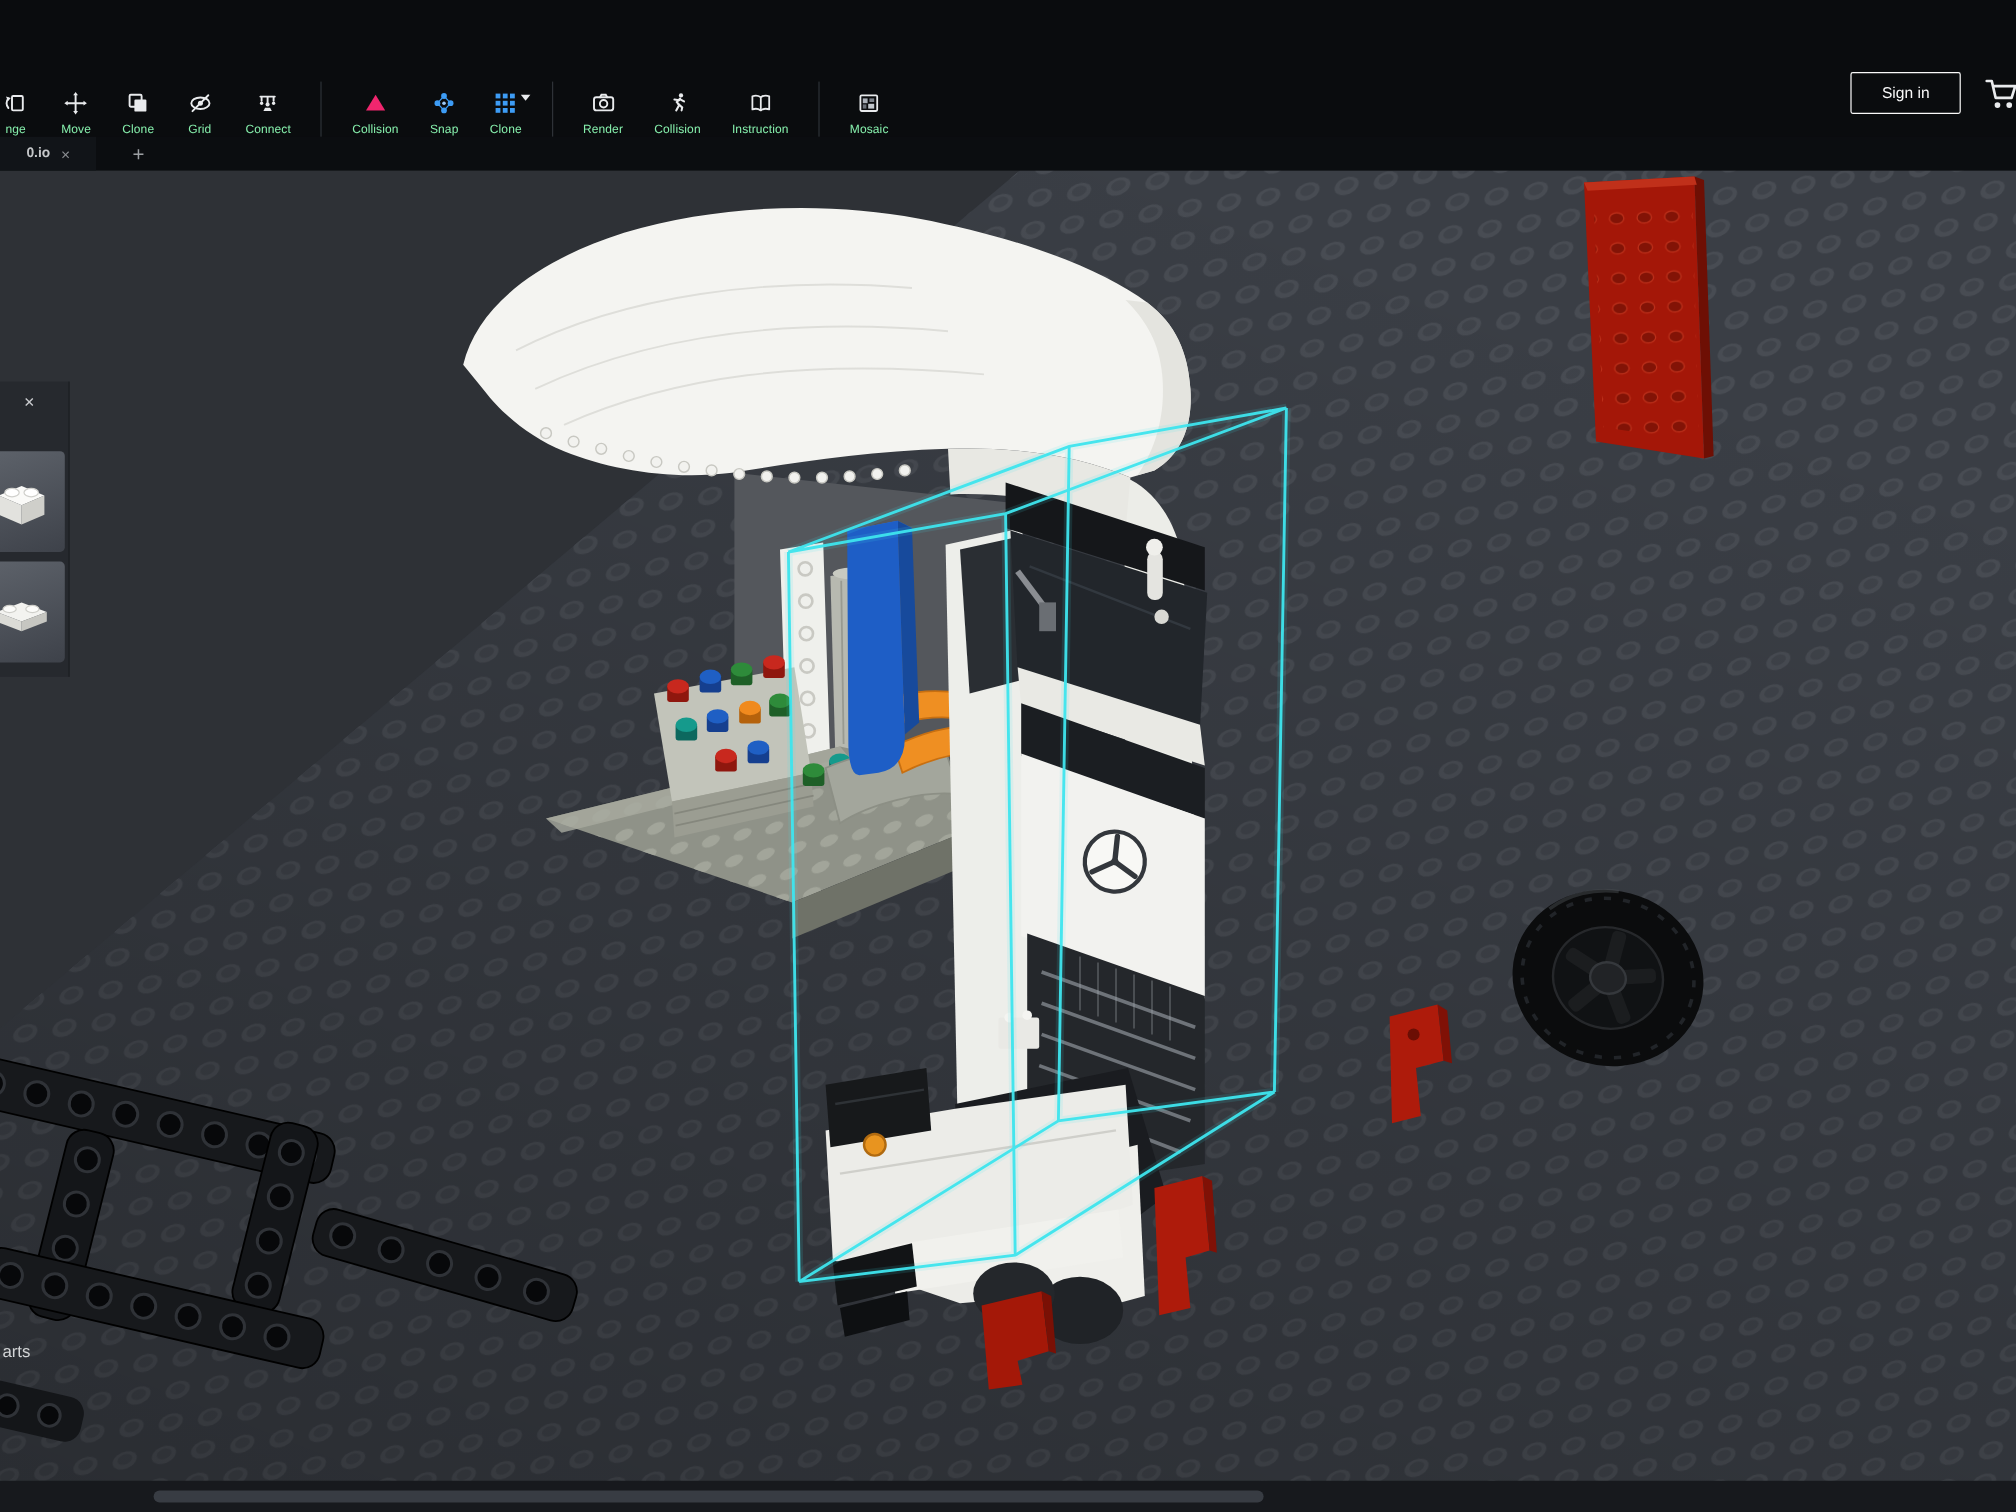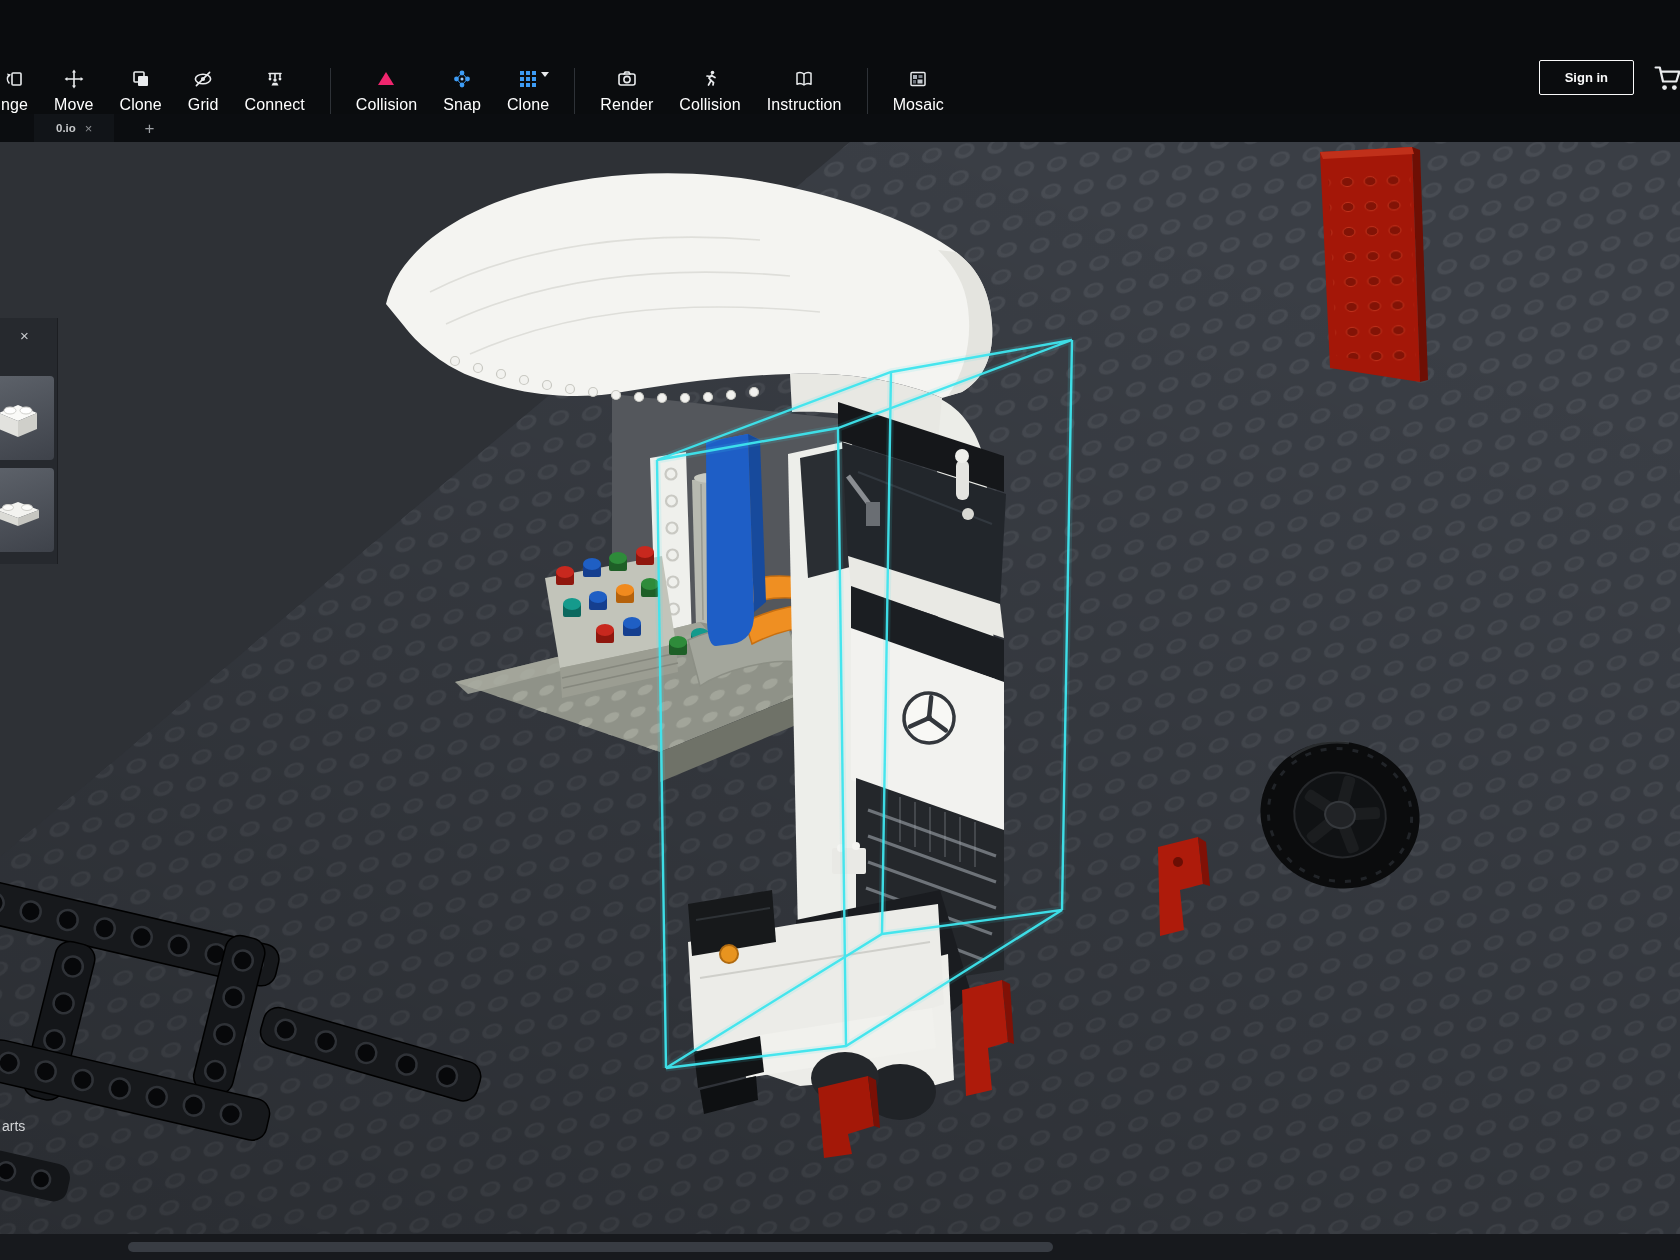--- a/index.html
+++ b/index.html
@@ -5,32 +5,32 @@
   html,body{margin:0;padding:0;background:#000;}
   .app{position:relative;width:1680px;height:1260px;overflow:hidden;background:#0A0C0E;
        font-family:"Liberation Sans",sans-serif;-webkit-font-smoothing:antialiased;}
 
   
   .topbar{position:absolute;top:0;left:0;right:0;height:114px;background:#0A0C0E;z-index:20;
           display:flex;align-items:flex-end;padding-bottom:12px;}
   .tools{display:flex;align-items:flex-end;margin-left:-12px;}
   .titem{display:flex;flex-direction:column;align-items:center;gap:6px;padding:0 13px;cursor:pointer;}
   .ticon{width:24px;height:22px;display:flex;align-items:center;justify-content:center;position:relative;}
-  .tlabel{font-size:16px;color:#ffffff;white-space:nowrap;letter-spacing:.1px;}
+  .tlabel{font-size:10px;color:#86efac;white-space:nowrap;letter-spacing:.1px;}
   .sep{width:1px;height:46px;background:#2E3237;margin:0 12px;align-self:flex-end;}
   .caret{position:absolute;right:-9px;top:4px;width:0;height:0;border-left:4px solid transparent;
          border-right:4px solid transparent;border-top:5px solid #E9EBED;}
   .signin{position:absolute;right:46px;top:60px;border:1.5px solid #FAFAFA;border-radius:2px;
-          color:#FAFAFA;font-weight:700;font-size:13px;padding:9px 25px;cursor:pointer;background:transparent;}
+          color:#FAFAFA;font-weight:400;font-size:13px;padding:9px 25px;cursor:pointer;background:transparent;}
   .cart{position:absolute;right:-8px;top:64px;width:34px;height:28px;cursor:pointer;}
 
   
   .tabbar{position:absolute;top:114px;left:0;right:0;height:28px;background:#0B0D10;z-index:20;
           display:flex;align-items:center;}
-  .tab{height:100%;display:flex;align-items:center;gap:9px;padding:0 22px;background:#111418;cursor:pointer;margin-left:34px;}
+  .tab{height:100%;display:flex;align-items:center;gap:9px;padding:0 22px;background:#111418;cursor:pointer;}
   .tab-label{font-size:11.5px;color:#C6C8CA;font-weight:700;}
   .tab-close{font-size:13px;color:#8B8E92;cursor:pointer;line-height:1;}
   .newtab{margin-left:30px;color:#9DA0A4;font-size:17px;cursor:pointer;line-height:1;}
 
   
   .canvas{position:absolute;top:142px;left:0;width:1680px;height:1118px;background:#2E3136;}
 
   
   .lpanel{position:absolute;top:318px;left:0;width:57px;height:246px;background:#26292E;
           border-right:1px solid #1C1E22;z-index:12;}

